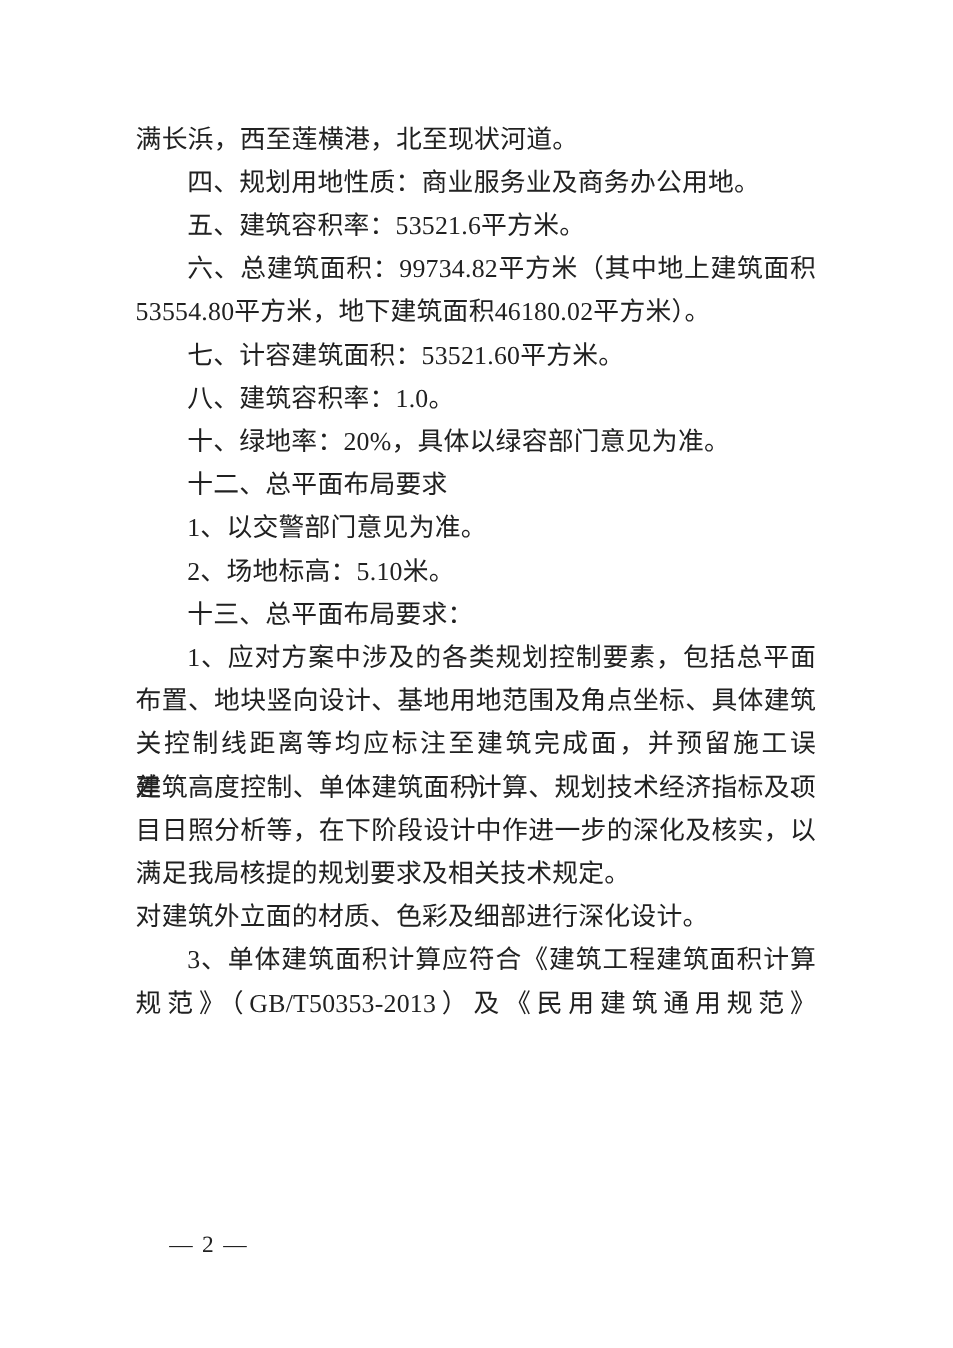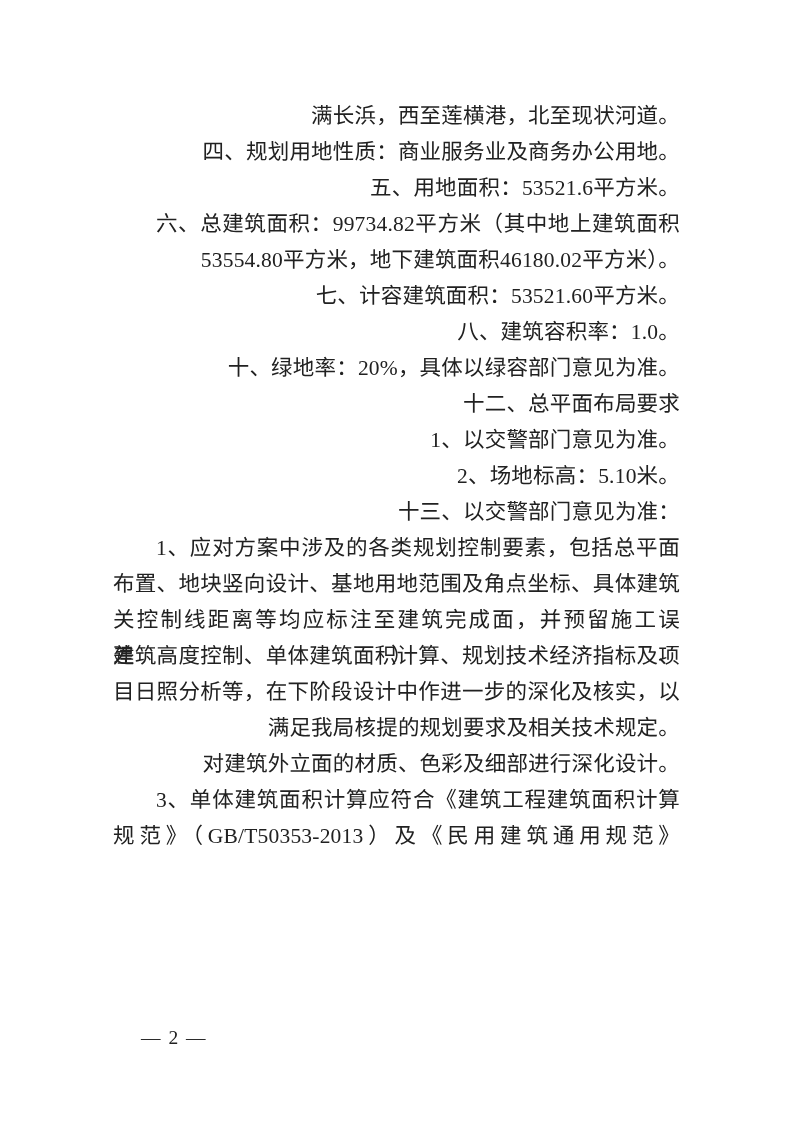--- a/index.html
+++ b/index.html
@@ -21,21 +21,20 @@
     left: 113px;
     top: 98px;
     width: 567px;
   }
   .line {
     height: 36px;
     line-height: 36px;
     font-size: 21.5px;
     white-space: nowrap;
     letter-spacing: 0.2px;
-    text-align: right;
   }
   .line.indent {
     padding-left: 43px;
   }
   .line.fill {
     white-space: normal;
     text-align: justify;
     text-align-last: justify;
   }
   .page-footer {
@@ -49,30 +48,30 @@
     color: #212121;
   }
 </style>
 </head>
 <body>
 
 <div class="page" style="background: rgb(255, 255, 255); color: rgb(33, 33, 33);">
   <div class="doc-body">
       <div class="line">满长浜，西至莲横港，北至现状河道。</div>
       <div class="line indent">四、规划用地性质：商业服务业及商务办公用地。</div>
-      <div class="line indent">五、用地面积：53521.6平方米。</div>
+      <div class="line indent">五、建筑容积率：53521.6平方米。</div>
       <div class="line indent fill">六、总建筑面积：99734.82平方米（其中地上建筑面积</div>
       <div class="line">53554.80平方米，地下建筑面积46180.02平方米）。</div>
       <div class="line indent">七、计容建筑面积：53521.60平方米。</div>
       <div class="line indent">八、建筑容积率：1.0。</div>
       <div class="line indent">十、绿地率：20%，具体以绿容部门意见为准。</div>
       <div class="line indent">十二、总平面布局要求</div>
       <div class="line indent">1、以交警部门意见为准。</div>
       <div class="line indent">2、场地标高：5.10米。</div>
-      <div class="line indent">十三、以交警部门意见为准：</div>
+      <div class="line indent">十三、总平面布局要求：</div>
       <div class="line indent fill">1、应对方案中涉及的各类规划控制要素，包括总平面</div>
       <div class="line fill">布置、地块竖向设计、基地用地范围及角点坐标、具体建筑</div>
       <div class="line fill">关控制线距离等均应标注至建筑完成面，并预留施工误差）、</div>
       <div class="line fill">建筑高度控制、单体建筑面积计算、规划技术经济指标及项</div>
       <div class="line fill">目日照分析等，在下阶段设计中作进一步的深化及核实，以</div>
       <div class="line">满足我局核提的规划要求及相关技术规定。</div>
       <div class="line">对建筑外立面的材质、色彩及细部进行深化设计。</div>
       <div class="line indent fill">3、单体建筑面积计算应符合《建筑工程建筑面积计算</div>
       <div class="line fill">规范》（GB/T50353-2013）及《民用建筑通用规范》</div>
     </div>

